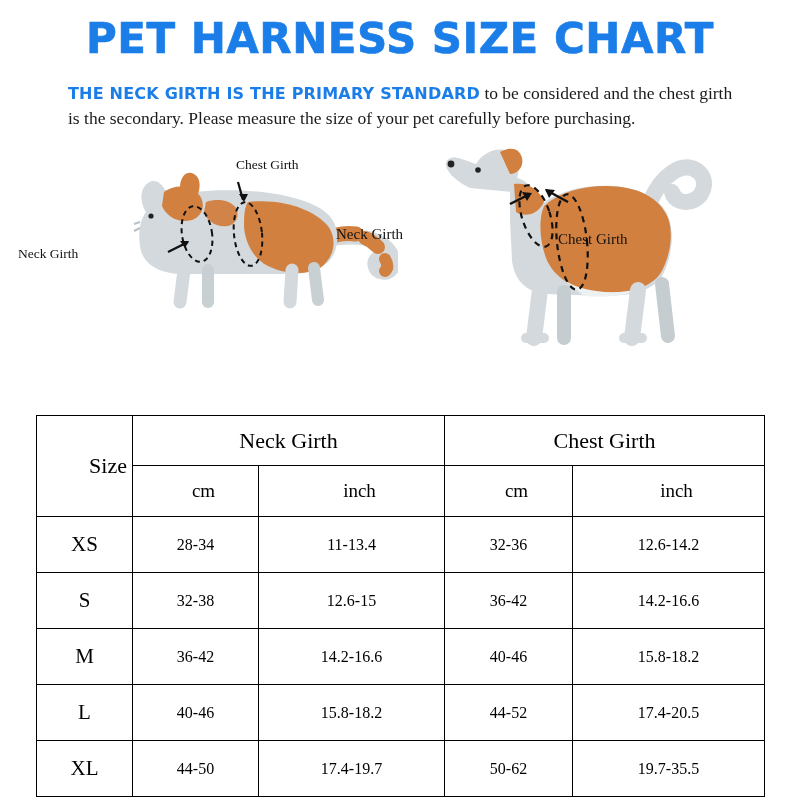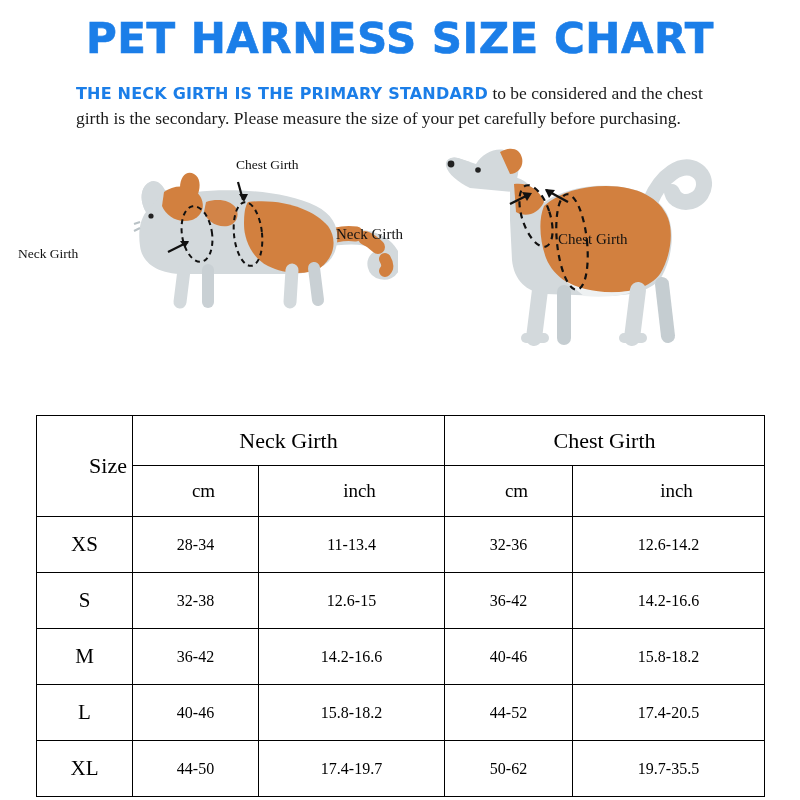--- a/index.html
+++ b/index.html
@@ -29,21 +29,21 @@
     font-size: 42px;
     letter-spacing: 0.5px;
     color: #1b7ee8;
     margin: 17px 0 0 0;
     line-height: 1.05;
     -webkit-text-stroke: 0.6px #1b7ee8;
   }
 
   
   .subtitle {
-    margin: 20px 0 0 8px;
+    margin: 20px 0 0 0;
     padding: 0 62px 0 68px;
     font-family: "Liberation Serif", serif;
     font-size: 17.5px;
     line-height: 1.45;
     color: #1a1a1a;
   }
   .subtitle .emph {
     font-family: "DejaVu Sans", sans-serif;
     font-weight: 700;
     font-size: 16px;

